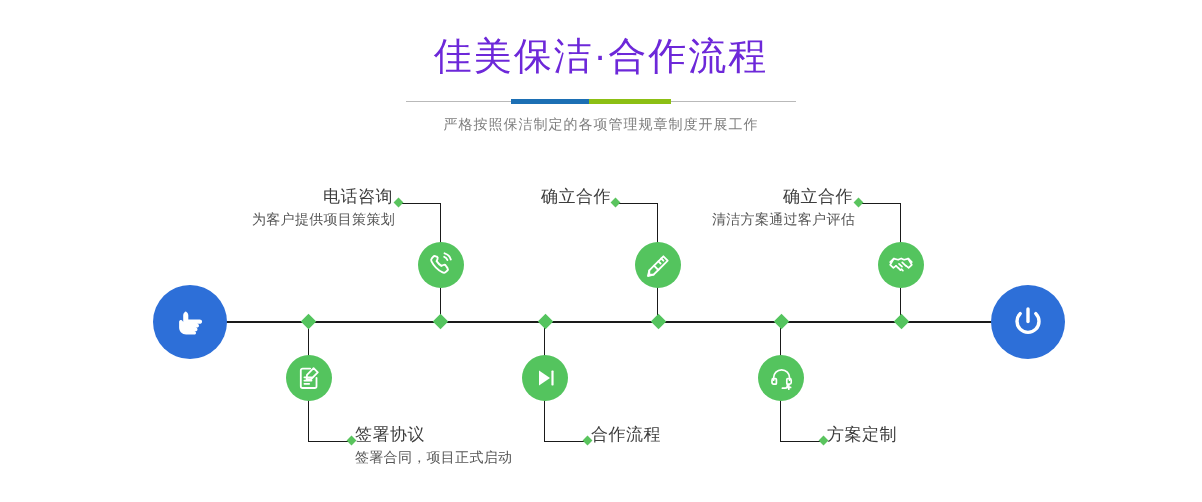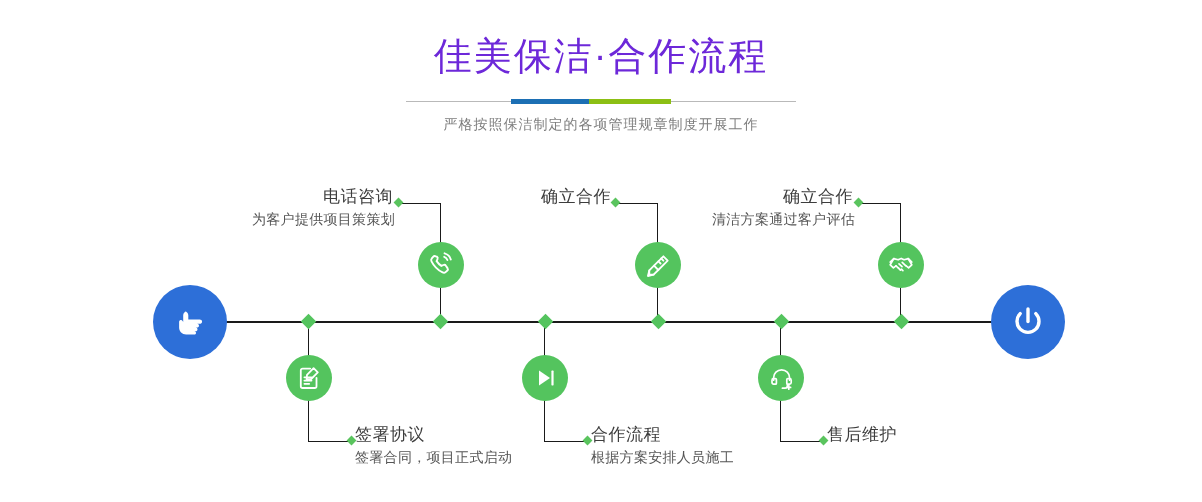--- a/index.html
+++ b/index.html
@@ -279,21 +279,20 @@
       <svg width="26" height="26" viewBox="0 0 26 26">
         <g fill="#ffffff">
           <path d="M7 5.6v14.8l11-7.4z"></path>
           <rect x="19.4" y="5.6" width="2.2" height="14.8" rx="0.6"></rect>
         </g>
       </svg>
     </span>
   </div>
   <div class="step-label below" style="left:591px; top:424px; width:250px;">
     <div class="title">合作流程</div>
-    <div class="desc">根据方案安排人员施工</div>
   </div>
 
   <div class="conn-v" style="left:900px; top:203px; height:120px;"></div>
   <div class="conn-h" style="left:858px; top:203px; width:43px;"></div>
   <div class="dot" style="left:855px; top:199px;"></div>
   <div class="node-icon" style="left:878px; top:242px;">
     <span>
       <svg width="28" height="28" viewBox="0 0 28 28">
         <g fill="none" stroke="#ffffff" stroke-width="1.7" stroke-linecap="round" stroke-linejoin="round">
           <path d="M3.2 11.2l3.6-3.6 4.3 1.2 3.1-1.4 2.9 1.4 4.3-1.2 3.4 3.6"></path>
@@ -321,16 +320,16 @@
           <path d="M5.6 13.6h1.8a1 1 0 0 1 1 1v3.6a1 1 0 0 1-1 1H5.6a1.6 1.6 0 0 1-1.6-1.6v-2.4a1.6 1.6 0 0 1 1.6-1.6z"></path>
           <path d="M21.6 13.6h-1.8a1 1 0 0 0-1 1v3.6a1 1 0 0 0 1 1h1.8a1.6 1.6 0 0 0 1.6-1.6v-2.4a1.6 1.6 0 0 0-1.6-1.6z"></path>
           <path d="M19.4 19.8v1a2.4 2.4 0 0 1-2.4 2.4h-2.6"></path>
           <line x1="20.8" y1="20.6" x2="20.8" y2="24.2"></line>
           <line x1="19" y1="22.4" x2="22.6" y2="22.4"></line>
         </g>
       </svg>
     </span>
   </div>
   <div class="step-label below" style="left:827px; top:424px; width:280px;">
-    <div class="title">售后维护</div>
+    <div class="title">方案定制</div>
   </div>
 
 </div>
 
 </body></html>

